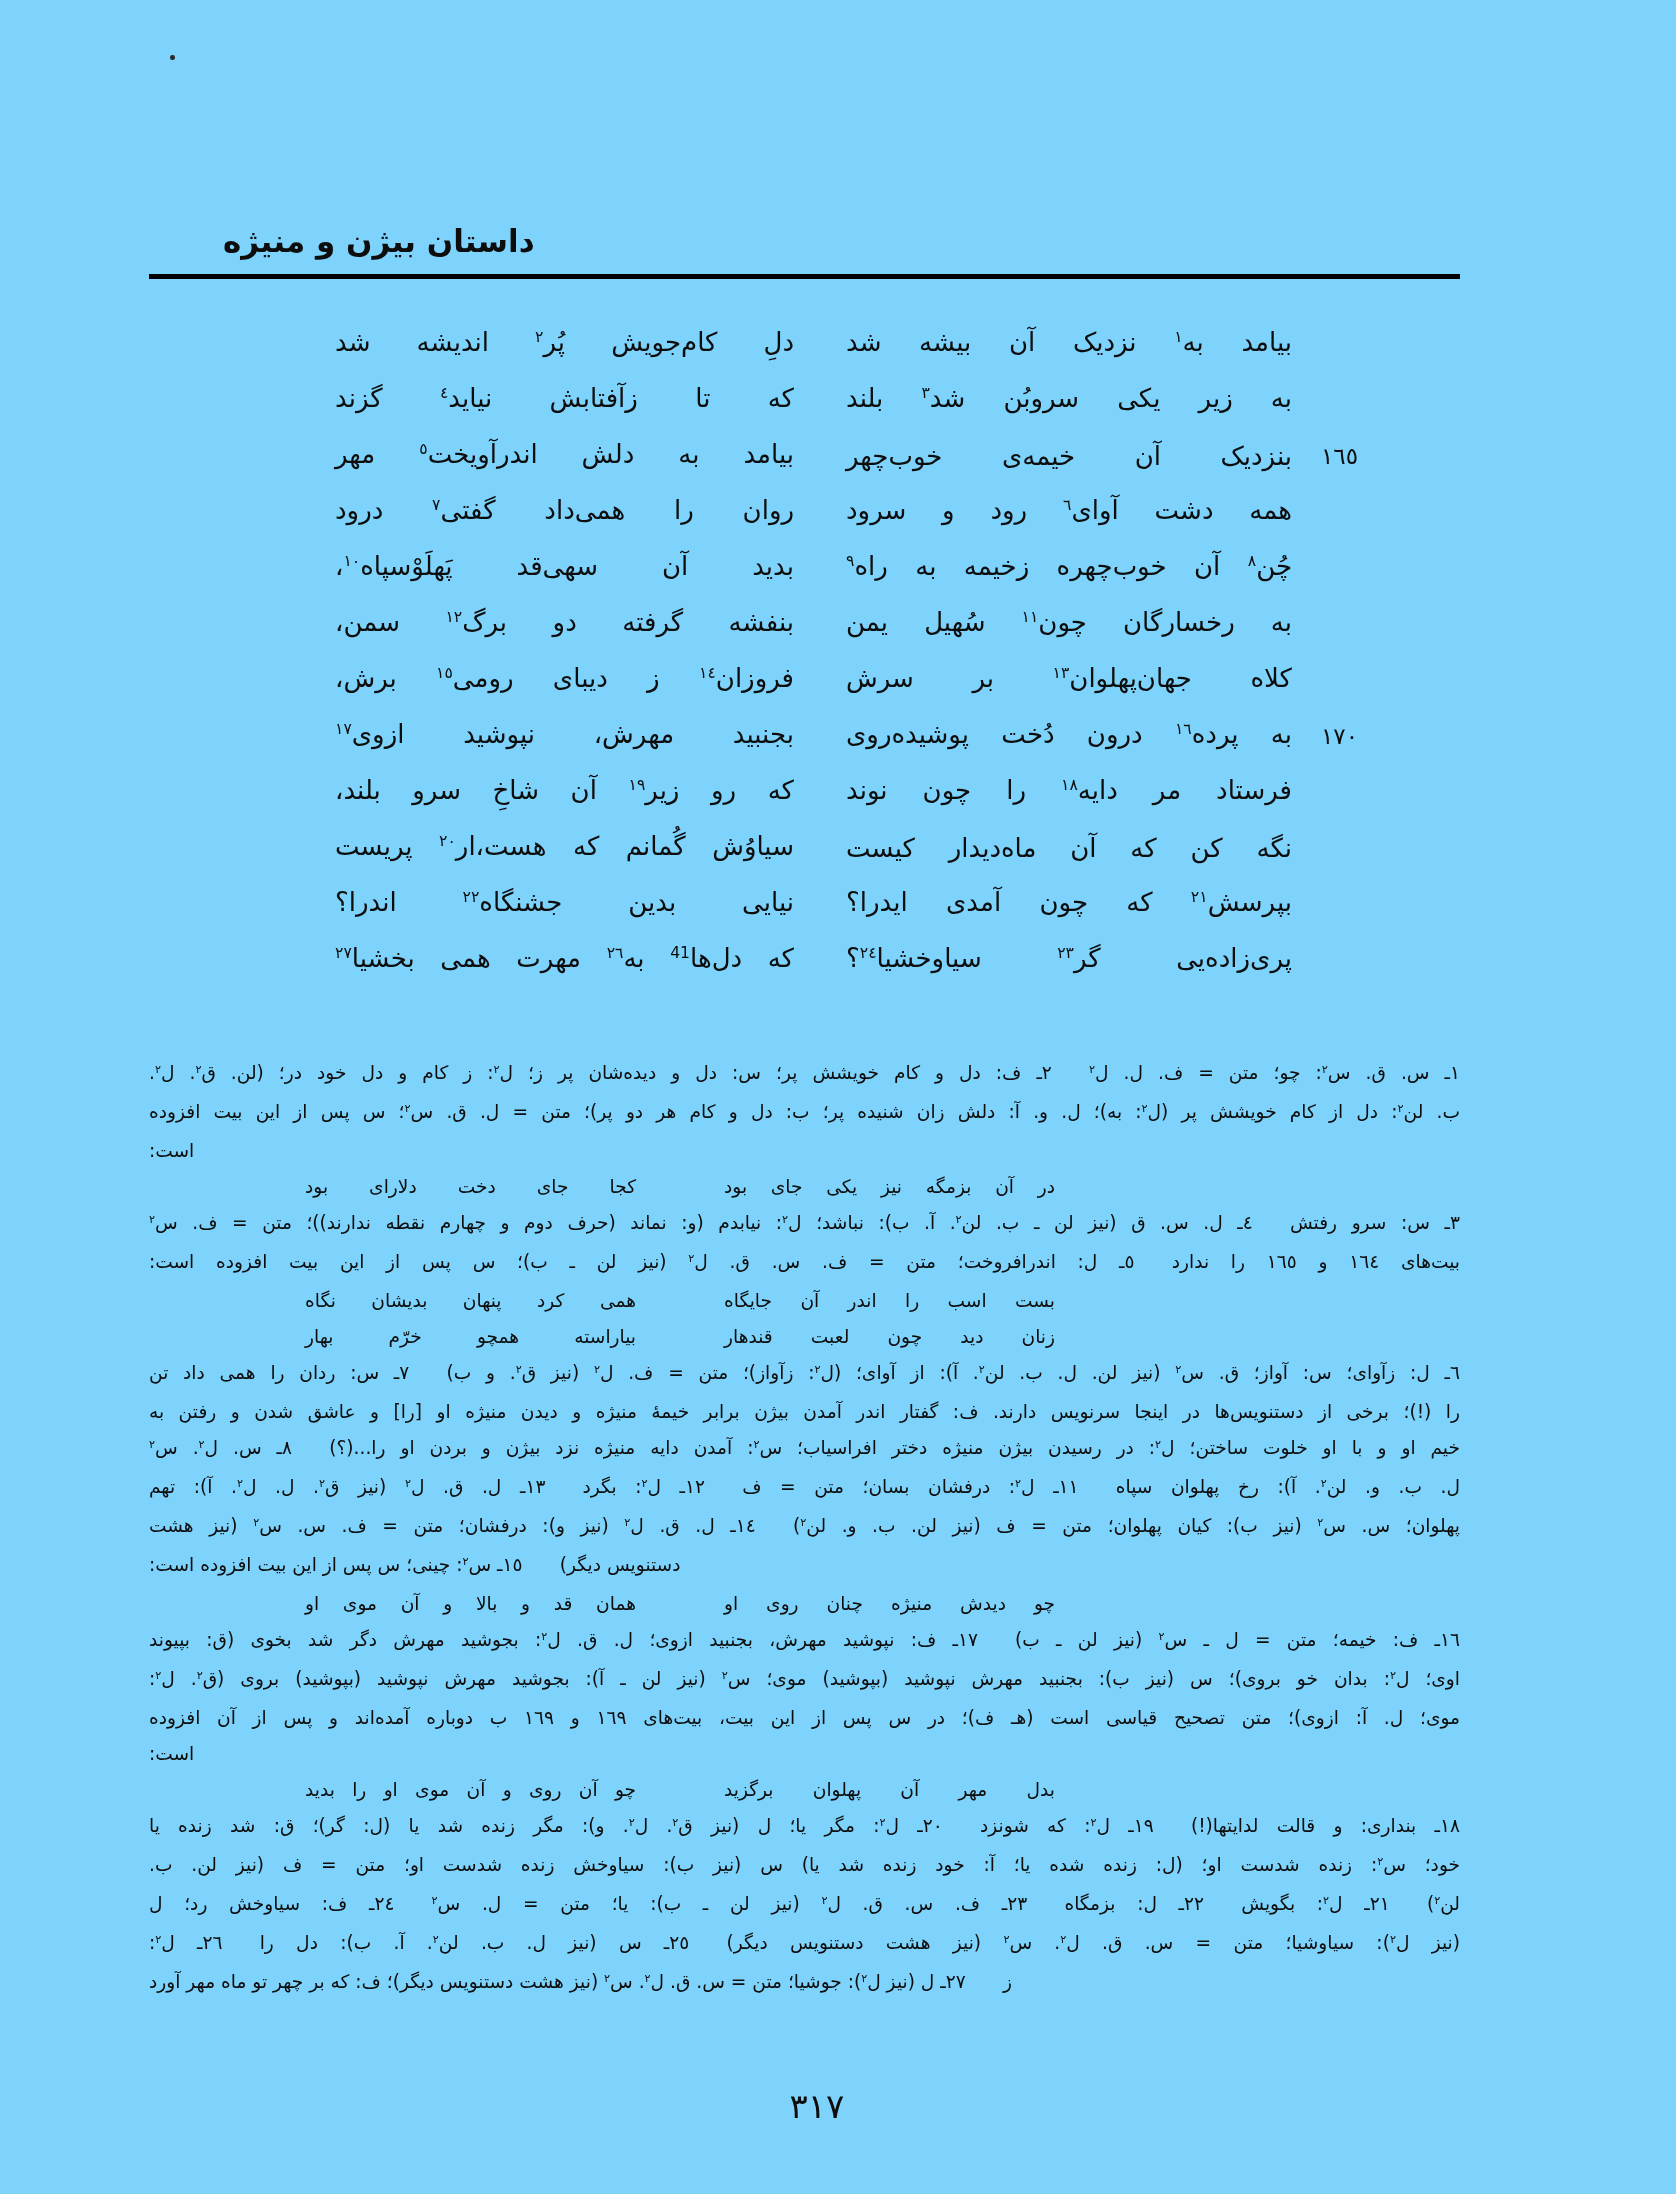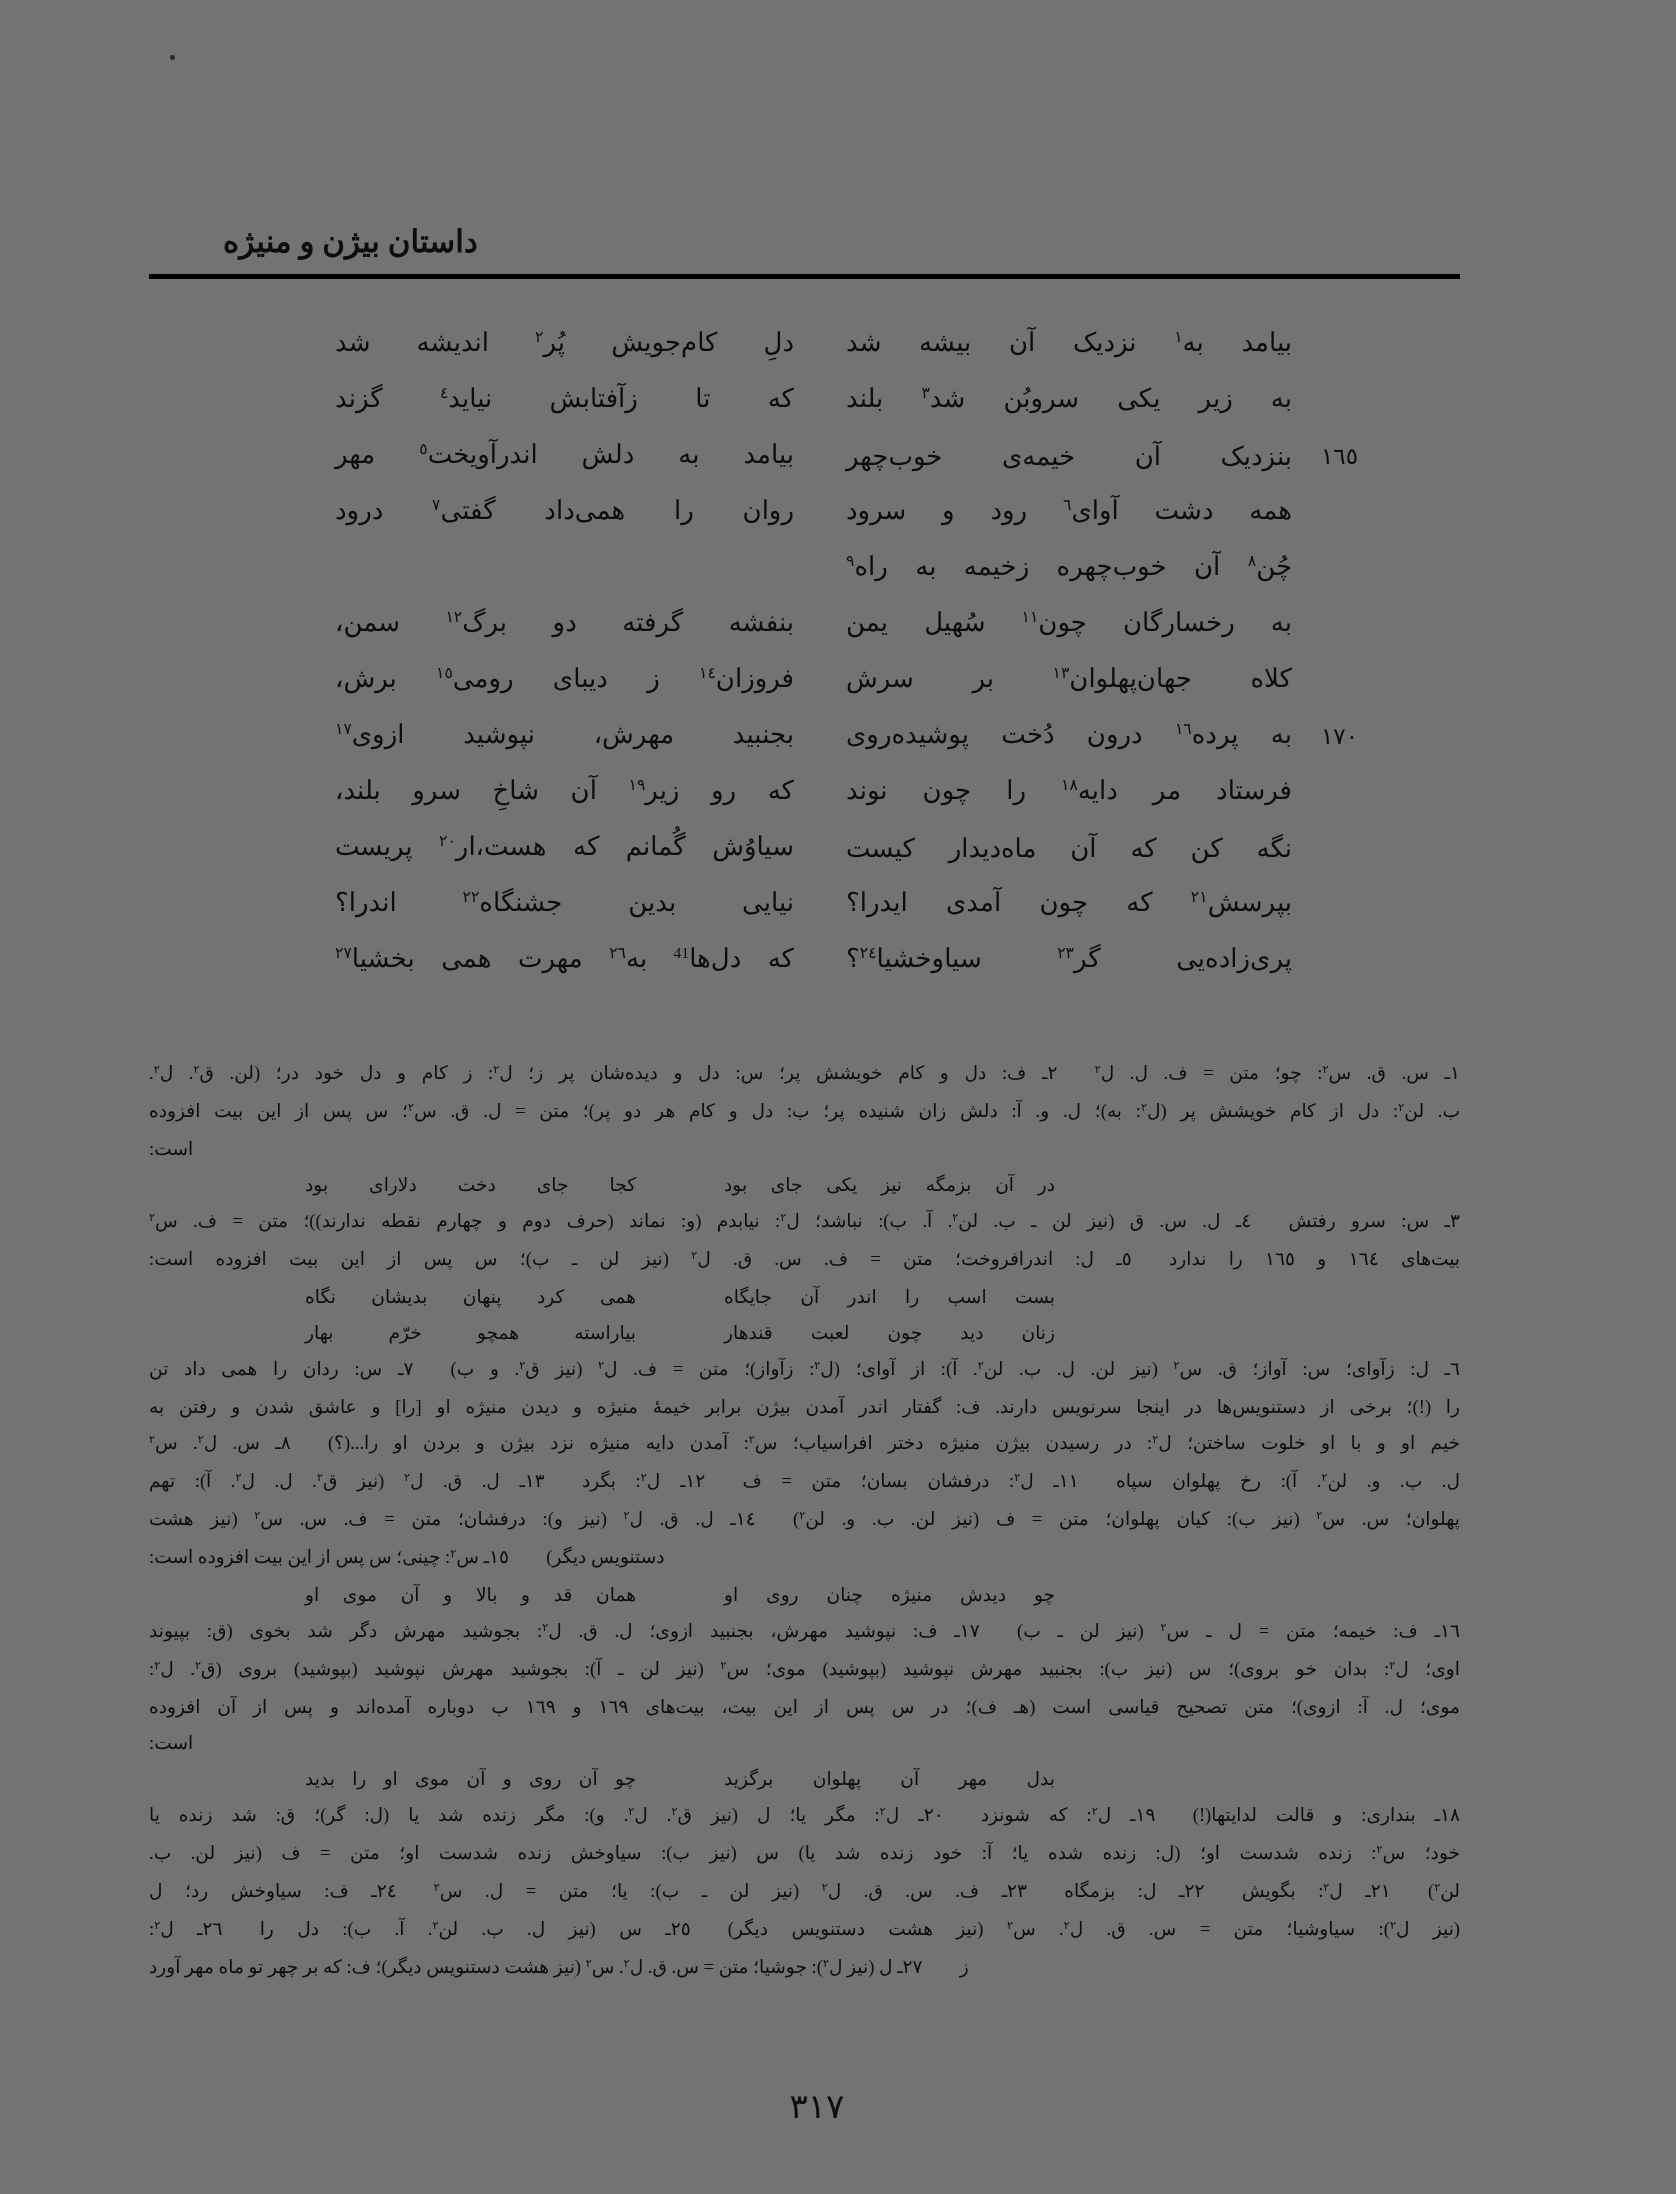--- a/index.html
+++ b/index.html
@@ -3,21 +3,21 @@
 <meta charset="utf-8">
 <style>
   * { margin:0; padding:0; box-sizing:border-box; }
   html, body { width:1677px; height:2194px; background:#ffffff; }
   body {
     font-family:"DejaVu Sans", sans-serif;
     color:#0d0d0d;
     position:relative;
     overflow:hidden;
   }
-  .page { position:absolute; inset:0; background:#737373;font-family:Liberation Serif, serif; }
+  .page { position:absolute; inset:0; background:#7dd3fc; }
 
   .top-dot {
     position:absolute; left:170px; top:55px;
     width:4.7px; height:4.7px; border-radius:50%; background:#2a2a2a;
   }
 
   .running-title {
     position:absolute; left:223px; top:223px;
     direction:rtl; font-size:31px; font-weight:bold;
     letter-spacing:0.3px; white-space:nowrap;
@@ -97,20 +97,21 @@
         <div class="hemistich second">بیامد به دلش اندرآویخت<span class="sup">٥</span> مهر</div>
       </div>
       <div class="verse-row">
         <div class="verse-num"></div>
         <div class="hemistich first">همه دشت آوای<span class="sup">٦</span> رود و سرود</div>
         <div class="hemistich second">روان را همی‌داد گفتی<span class="sup">٧</span> درود</div>
       </div>
       <div class="verse-row">
         <div class="verse-num"></div>
         <div class="hemistich first">چُن<span class="sup">٨</span> آن خوب‌چهره زخیمه به راه<span class="sup">٩</span></div>
+        <div class="hemistich second">بدید آن سهی‌قد پَهلَوْسپاه<span class="sup">١٠</span>،</div>
       </div>
       <div class="verse-row">
         <div class="verse-num"></div>
         <div class="hemistich first">به رخسارگان چون<span class="sup">١١</span> سُهیل یمن</div>
         <div class="hemistich second">بنفشه گرفته دو برگ<span class="sup">١٢</span> سمن،</div>
       </div>
       <div class="verse-row">
         <div class="verse-num"></div>
         <div class="hemistich first">کلاه جهان‌پهلوان<span class="sup">١٣</span> بر سرش</div>
         <div class="hemistich second">فروزان<span class="sup">١٤</span> ز دیبای رومی<span class="sup">١٥</span> برش،</div>

